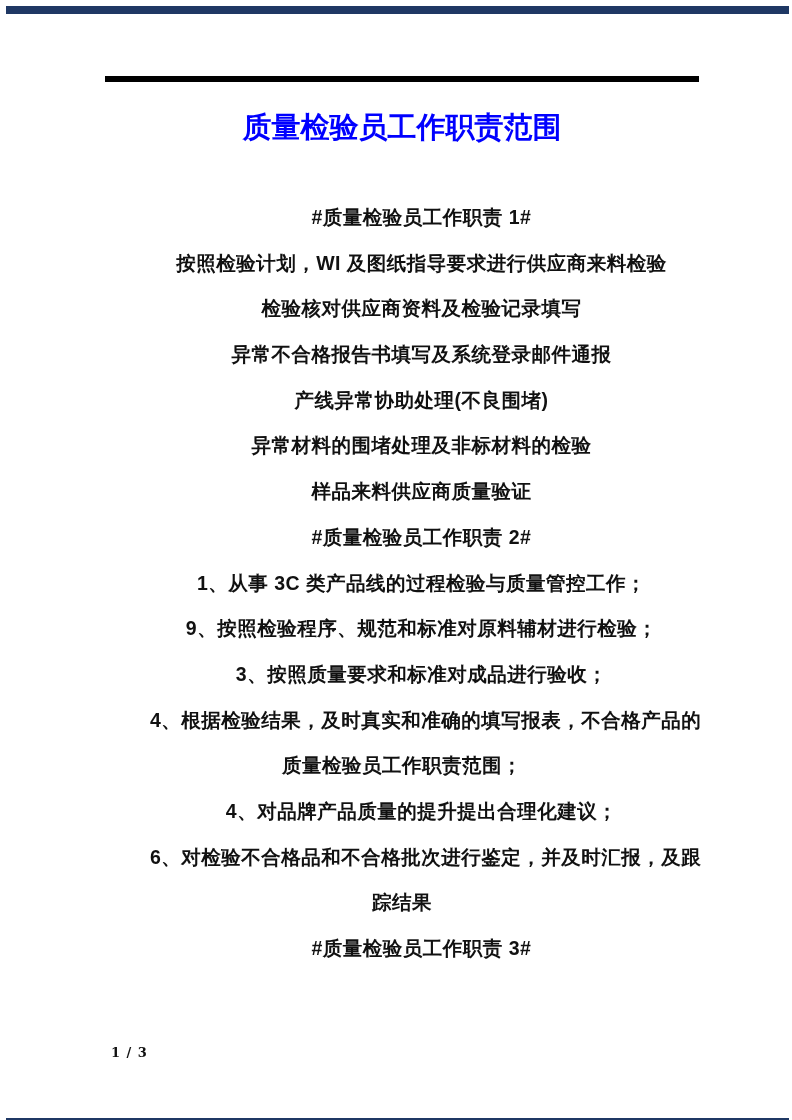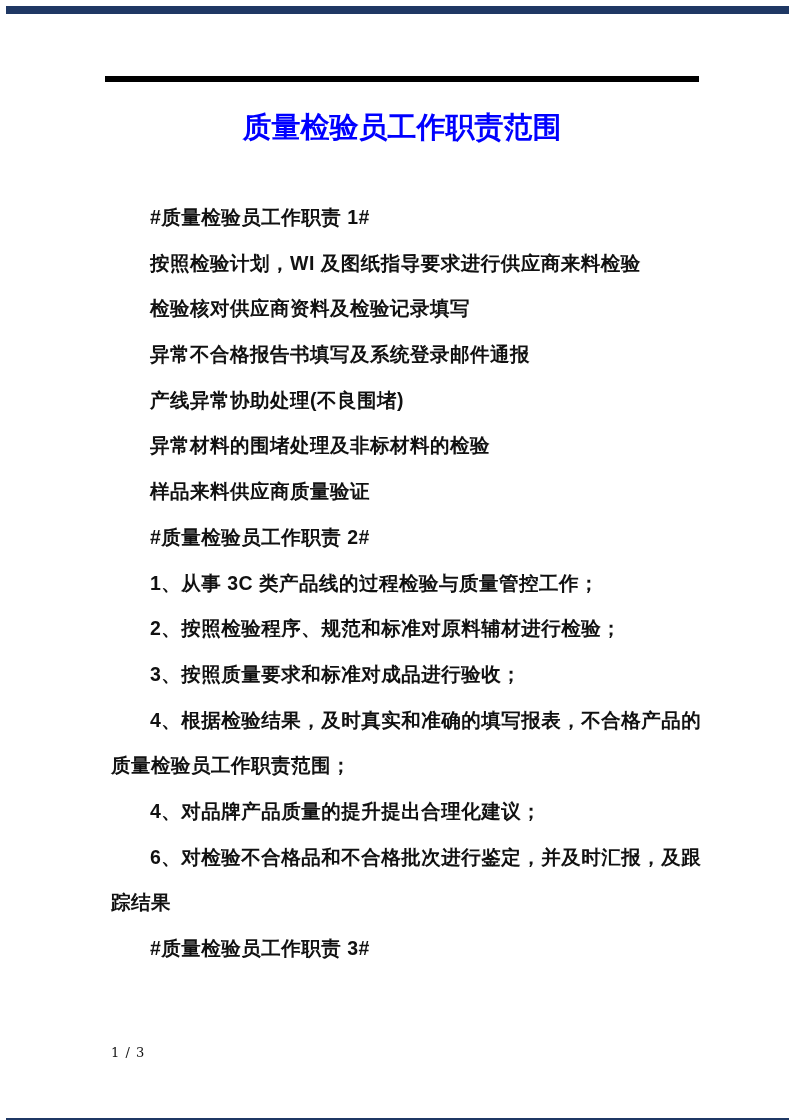--- a/index.html
+++ b/index.html
@@ -54,30 +54,31 @@
     width:594px;
   }
   .line{
     height:45.7px;
     line-height:45.7px;
     font-size:19.5px;
     font-weight:bold;
     color:var(--text_black);
     white-space:nowrap;
     letter-spacing:0.5px;
+    text-align:center;
   }
   .line.indent{
     text-indent:39px;
   }
   .page-number{
     position:absolute;
     left:102px;
     top:1036px;
     font-size:13px;
-    font-weight:normal;
+    font-weight:bold;
     letter-spacing:1px;
     color:var(--text_black);
     font-family:"DejaVu Serif","Liberation Serif",serif;
   }
 </style>
 </head>
 <body>
 
 <div class="page">
 
@@ -90,21 +91,21 @@
   <div class="doc-body">
     <div class="line indent">#质量检验员工作职责 1#</div>
     <div class="line indent">按照检验计划，WI 及图纸指导要求进行供应商来料检验</div>
     <div class="line indent">检验核对供应商资料及检验记录填写</div>
     <div class="line indent">异常不合格报告书填写及系统登录邮件通报</div>
     <div class="line indent">产线异常协助处理(不良围堵)</div>
     <div class="line indent">异常材料的围堵处理及非标材料的检验</div>
     <div class="line indent">样品来料供应商质量验证</div>
     <div class="line indent">#质量检验员工作职责 2#</div>
     <div class="line indent">1、从事 3C 类产品线的过程检验与质量管控工作；</div>
-    <div class="line indent">2、按照检验程序、规范和标准对原料辅材进行检验；</div>
+    <div class="line indent">9、按照检验程序、规范和标准对原料辅材进行检验；</div>
     <div class="line indent">3、按照质量要求和标准对成品进行验收；</div>
     <div class="line indent">4、根据检验结果，及时真实和准确的填写报表，不合格产品的</div>
     <div class="line">质量检验员工作职责范围；</div>
     <div class="line indent">4、对品牌产品质量的提升提出合理化建议；</div>
     <div class="line indent">6、对检验不合格品和不合格批次进行鉴定，并及时汇报，及跟</div>
     <div class="line">踪结果</div>
     <div class="line indent">#质量检验员工作职责 3#</div>
   </div>
 
   <div class="page-number">1 / 3</div>

